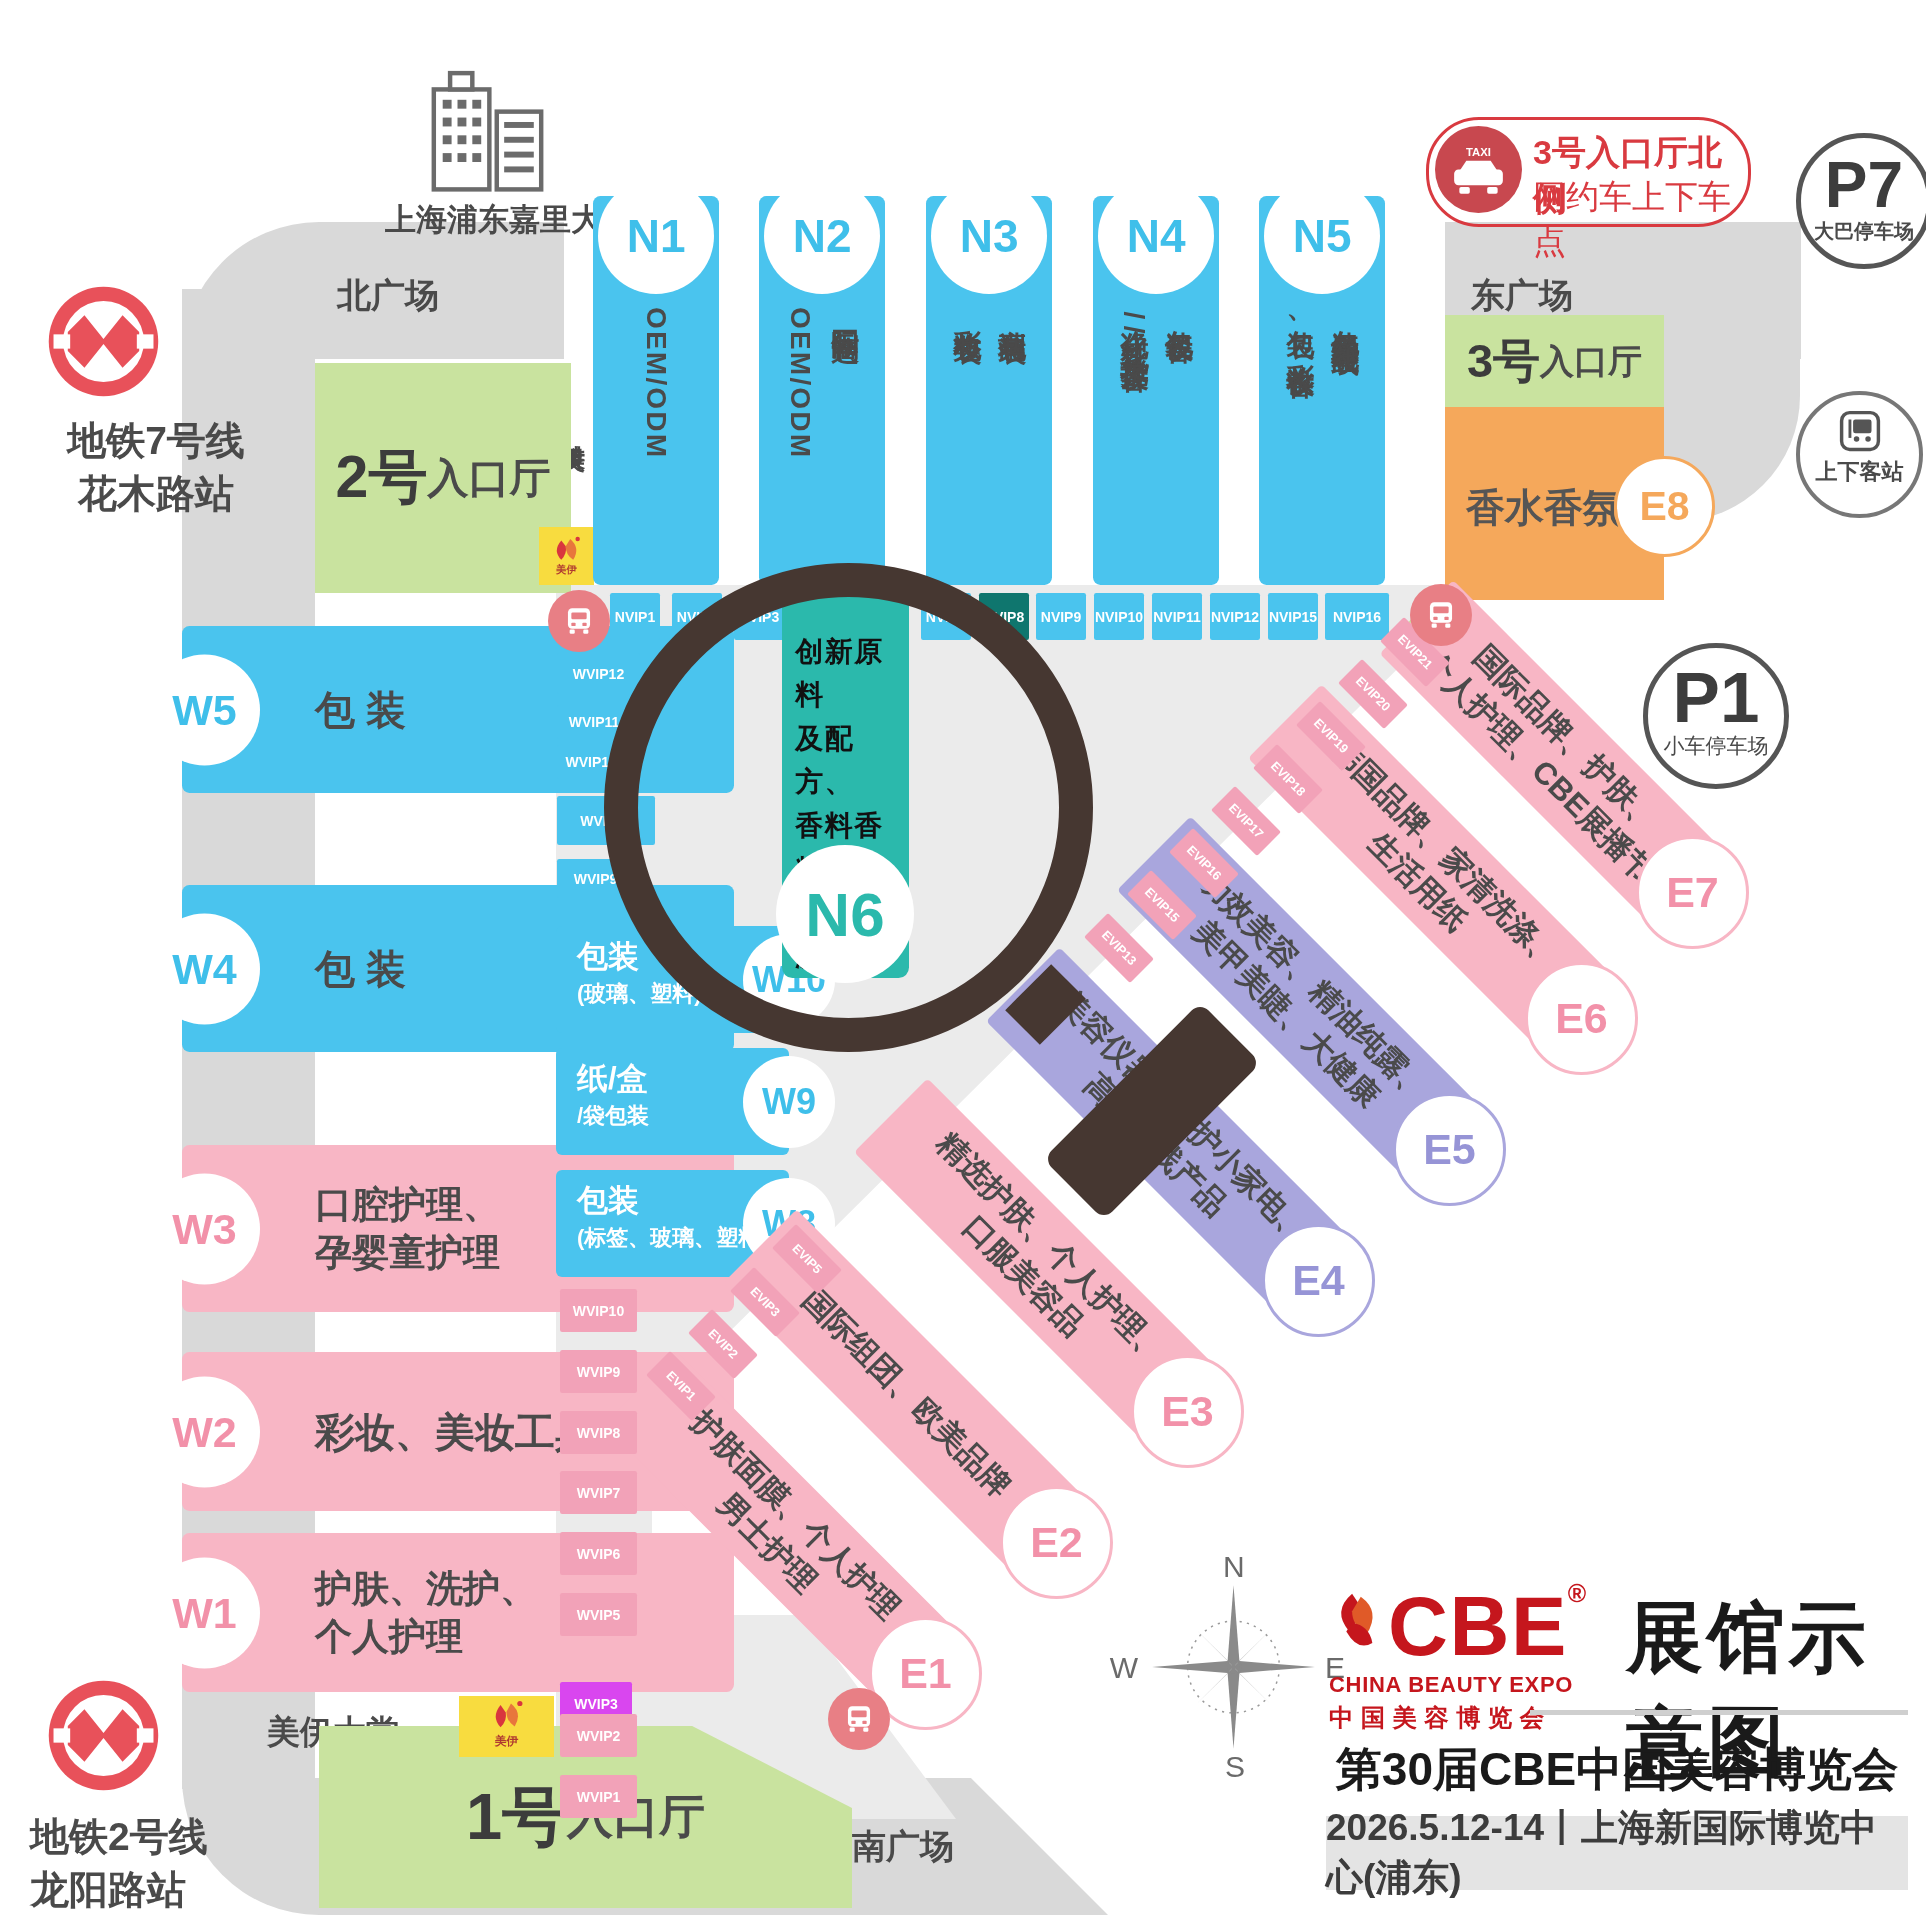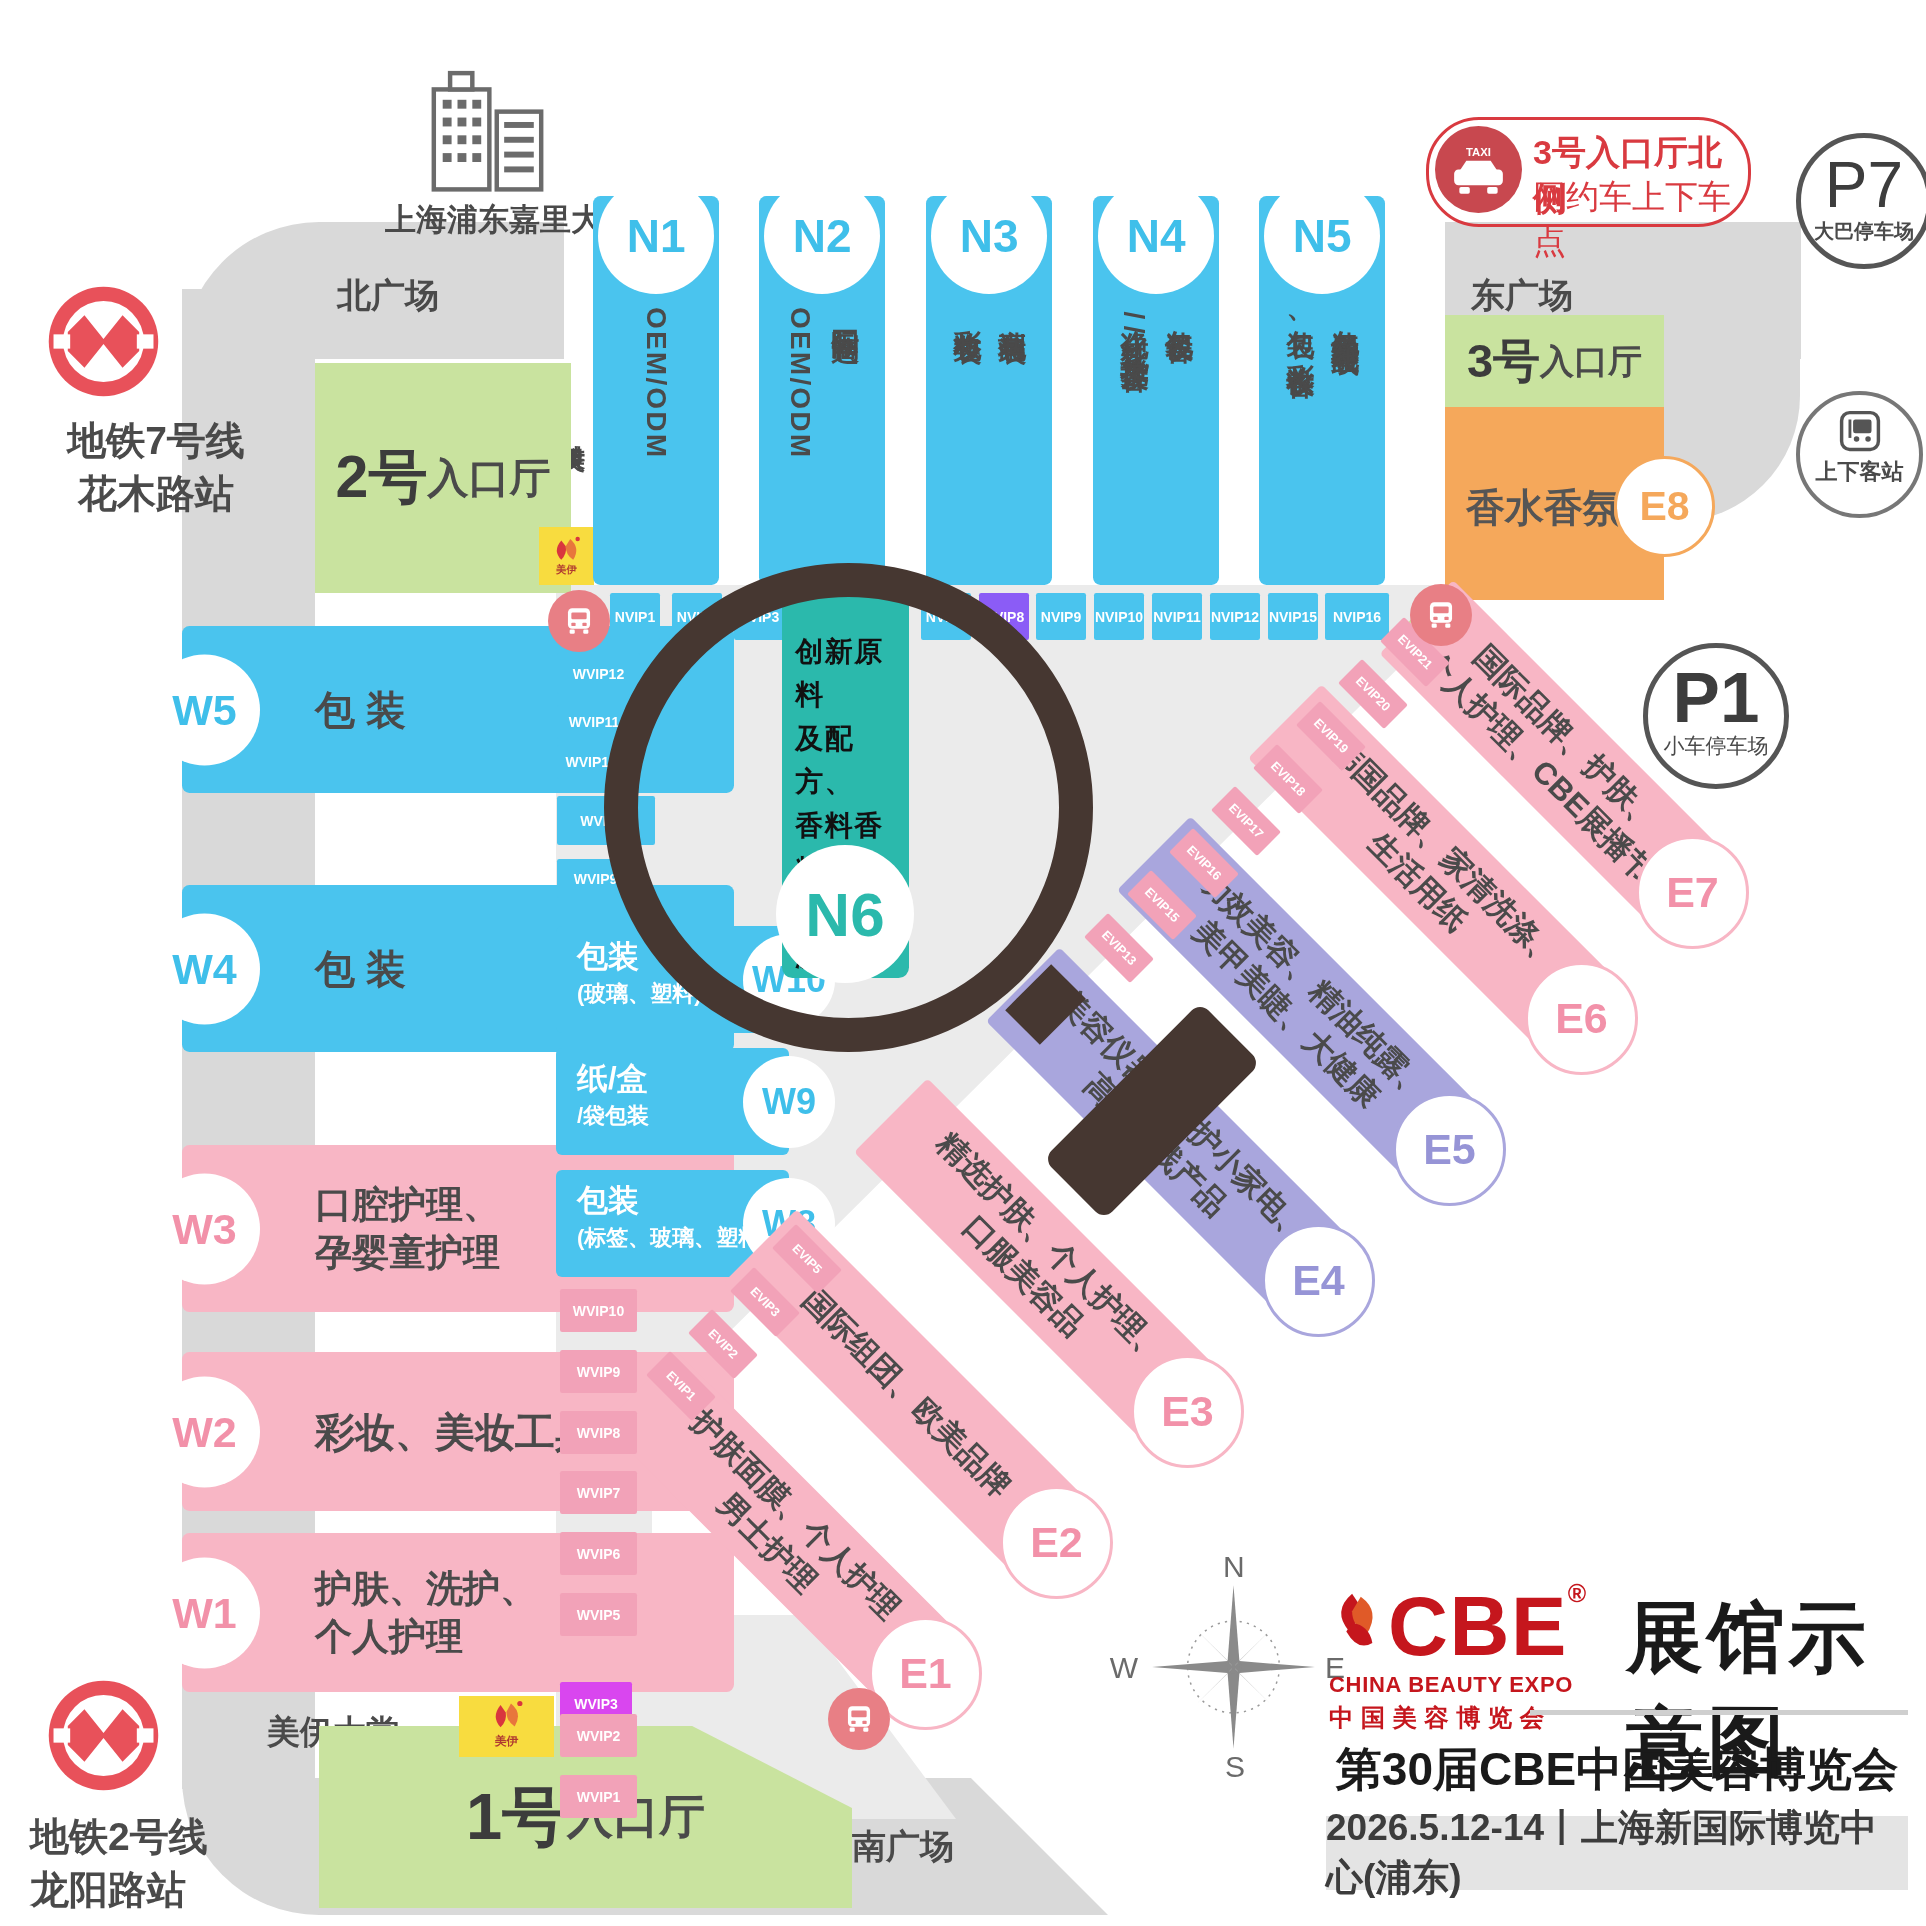--- a/index.html
+++ b/index.html
@@ -189,21 +189,21 @@
       <path d="M28 52 L36 40 H64 L72 52 Z" fill="#fff"></path>
       <rect x="22" y="50" width="56" height="18" rx="5" fill="#fff"></rect>
       <rect x="28" y="70" width="12" height="8" rx="2" fill="#fff"></rect>
       <rect x="60" y="70" width="12" height="8" rx="2" fill="#fff"></rect>
     </svg>
     <div class="abs redtext" style="left:104px;top:10.4px;font-size:34px;font-weight:bold;">3号入口厅北侧</div>
     <div class="abs redtext" style="left:104px;top:55px;font-size:33px;">网约车上下车点</div>
   </div>
 
   <div class="abs pbig" style="left:1796px;top:133px;width:126px;height:126px;border:5.2px solid #555;border-radius:50%;">
-    <div style="font-size:64px;font-weight:normal;color:#3d3d3d;margin-top:10.4px;">P7</div>
+    <div style="font-size:64px;font-weight:bold;color:#3d3d3d;margin-top:10.4px;">P7</div>
     <div style="font-size:20px;font-weight:bold;color:#4a4a4a;margin-top:-4.4px;">大巴停车场</div>
   </div>
 
   <div class="abs pbig" style="left:1796px;top:391px;width:119px;height:119px;border:4.4px solid #777;border-radius:50%;">
     <svg width="46" height="46" viewBox="0 0 40 40" style="margin-top:13.3px;">
       <rect x="4" y="4" width="32" height="32" rx="7" fill="none" stroke="#555" stroke-width="3"></rect>
       <rect x="14" y="10" width="16" height="12" rx="2" fill="#555"></rect>
       <rect x="10" y="10" width="2.5" height="16" fill="#555"></rect>
       <circle cx="17" cy="27" r="2.4" fill="#555"></circle>
         <circle cx="27" cy="27" r="2.4" fill="#555"></circle>
@@ -356,21 +356,21 @@
       <div class="chip" style="left:672px;top:593px;width:50px;height:47px;background:#4ac4ee;
         font-size:14px;">NVIP2</div>
       <div class="chip" style="left:734px;top:593px;width:50px;height:47px;background:#4ac4ee;
         font-size:14px;">NVIP3</div>
       <div class="chip" style="left:796px;top:593px;width:50px;height:47px;background:#4ac4ee;
         font-size:14px;">NVIP5</div>
       <div class="chip" style="left:859px;top:593px;width:50px;height:47px;background:#4ac4ee;
         font-size:14px;">NVIP6</div>
       <div class="chip" style="left:921px;top:593px;width:50px;height:47px;background:#4ac4ee;
         font-size:14px;">NVIP7</div>
-      <div class="chip" style="left:979px;top:593px;width:50px;height:47px;background:#8b5cf6;
+      <div class="chip" style="left:979px;top:593px;width:50px;height:47px;background:#0f766e;
         font-size:14px;">NVIP8</div>
       <div class="chip" style="left:1036px;top:593px;width:50px;height:47px;background:#4ac4ee;
         font-size:14px;">NVIP9</div>
       <div class="chip" style="left:1094px;top:593px;width:50px;height:47px;background:#4ac4ee;
         font-size:14px;">NVIP10</div>
       <div class="chip" style="left:1152px;top:593px;width:50px;height:47px;background:#4ac4ee;
         font-size:14px;">NVIP11</div>
       <div class="chip" style="left:1210px;top:593px;width:50px;height:47px;background:#4ac4ee;
         font-size:14px;">NVIP12</div>
       <div class="chip" style="left:1268px;top:593px;width:50px;height:47px;background:#4ac4ee;

